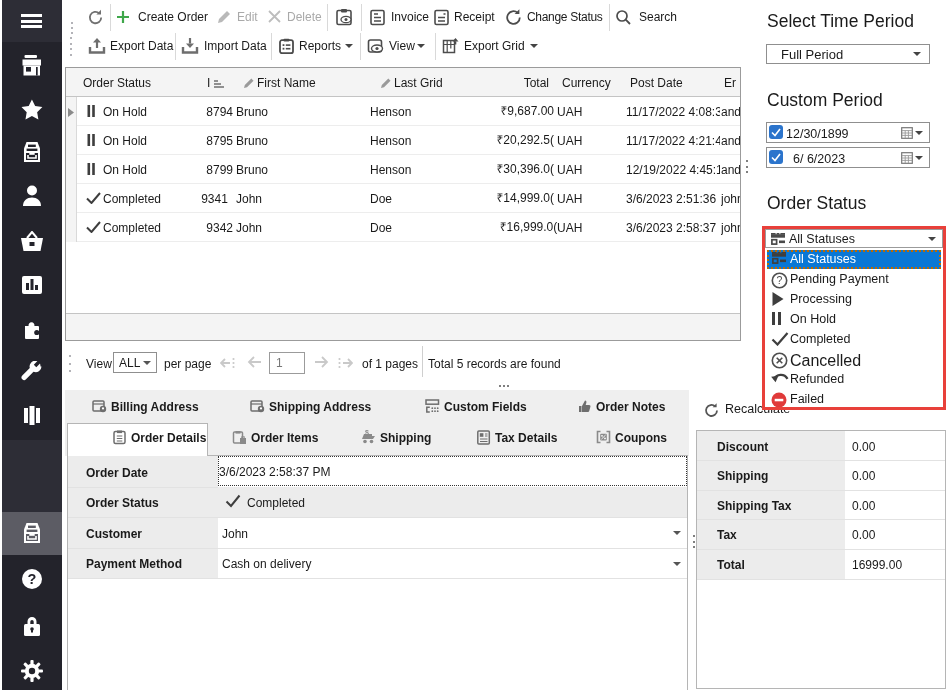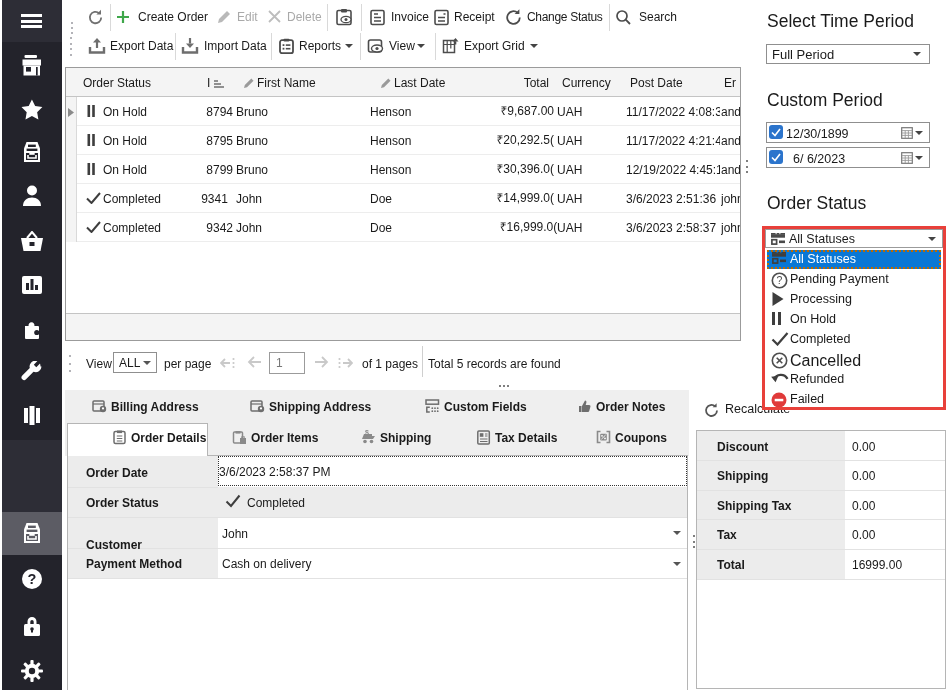--- a/index.html
+++ b/index.html
@@ -216,21 +216,21 @@
   <svg class="abs" style="left:148px;top:11px" width="11" height="9" viewBox="0 0 11 9">
       <path d="M0 8h10M0 5h7M0 2h4" stroke="#6f6f6f" stroke-width="1.3"></path>
     </svg>
   <svg class="abs" style="left:177px;top:9px" width="12" height="12" viewBox="0 0 12 12">
       <path d="M1 11l.8-3 6.5-6.5 2.2 2.2L4 10.2z" fill="#9a9a9a"></path>
     </svg>
   <div class="abs" style="left:191px;top:8px">First Name</div>
   <svg class="abs" style="left:314px;top:9px" width="12" height="12" viewBox="0 0 12 12">
       <path d="M1 11l.8-3 6.5-6.5 2.2 2.2L4 10.2z" fill="#9a9a9a"></path>
     </svg>
-  <div class="abs" style="left:328px;top:8px">Last Date</div>
+  <div class="abs" style="left:328px;top:8px">Last Grid</div>
   <div class="abs" style="left:433px;top:8px;width:50px;text-align:right">Total</div>
   <div class="abs" style="left:496px;top:8px">Currency</div>
   <div class="abs" style="left:564px;top:8px">Post Date</div>
   <div class="abs" style="left:658px;top:8px">Er</div>
 
   <div id="rows">
       <div class="abs" style="left:11px;top:57px;width:663px;height:1px;background:#ededed"></div>
       <div class="abs" style="left:20px;top:37px"><svg width="10" height="12" viewBox="0 0 10 12">
           <path d="M1.5 0h2.6v12H1.5zM6.2 0h2.6v12H6.2z" fill="#3e3e3e"></path>
         </svg></div>
@@ -411,21 +411,21 @@
   </div>
 
 <div class="abs" style="left:67px;top:455px;width:621px;height:302px;border:1px solid #b5b5b5;background:#fff">
   <div class="abs" style="left:0;top:0;width:150px;height:122px;background:#ececec"></div>
   <div class="abs" style="left:0;top:30.5px;width:619px;height:1px;background:#e2e2e2"></div>
   <div class="abs" style="left:0;top:61px;width:619px;height:1px;background:#e2e2e2"></div>
   <div class="abs" style="left:0;top:91.5px;width:619px;height:1px;background:#e2e2e2"></div>
   <div class="abs" style="left:0;top:122px;width:619px;height:1px;background:#e2e2e2"></div>
   <div class="abs b" style="left:18px;top:10px">Order Date</div>
   <div class="abs b" style="left:18px;top:40px">Order Status</div>
-  <div class="abs b" style="left:18px;top:82px">Customer</div>
+  <div class="abs b" style="left:18px;top:71px">Customer</div>
   <div class="abs b" style="left:18px;top:101px">Payment Method</div>
 
   <div class="abs" style="left:150px;top:0px;width:469px;height:30px;border:1px solid #333;border-style:dotted;background:#fff"></div>
   <div class="abs" style="left:151px;top:9px">3/6/2023 2:58:37 PM</div>
 
   <div class="abs" style="left:150px;top:31px;width:469px;height:30px;background:#ececec"></div>
   <svg class="abs" style="left:157px;top:38px" width="16" height="14" viewBox="0 0 16 14">
       <path d="M1.5 7.5L6 12 14.5 1.5" fill="none" stroke="#3e3e3e" stroke-width="2"></path>
     </svg>
   <div class="abs" style="left:179px;top:40px">Completed</div>
@@ -466,21 +466,21 @@
   <div class="abs b" style="left:20px;top:127px">Total</div>
   <div class="abs" style="left:155px;top:9px">0.00</div>
   <div class="abs" style="left:155px;top:38px">0.00</div>
   <div class="abs" style="left:155px;top:68px">0.00</div>
   <div class="abs" style="left:155px;top:97px">0.00</div>
   <div class="abs" style="left:155px;top:127px">16999.00</div>
 </div>
 
 <div class="abs" style="left:767px;top:11px;font-size:17.5px">Select Time Period</div>
 <div class="abs" style="left:766px;top:44px;width:164px;height:20px;border:1px solid #8f8f8f;background:#fff">
-  <div class="abs" style="left:5px;top:2px;font-size:13px">Full Period</div>
+  <div class="abs" style="left:14px;top:2px;font-size:13px">Full Period</div>
   <span class="caret" style="position:absolute;right:8px;top:7px;border-top-color:#444"></span>
 </div>
 <div class="abs" style="left:767px;top:90px;font-size:17.5px">Custom Period</div>
 <div class="abs" style="left:766px;top:122px;width:164px;height:21px;border:1px solid #8f8f8f;background:#fff">
   <div class="abs" style="left:2px;top:2px;width:14px;height:14px;background:#2b74cc;border-radius:3px"></div>
   <svg class="abs" style="left:4px;top:5px" width="10" height="9" viewBox="0 0 10 9">
       <path d="M1 4.5l3 3L9 1" fill="none" stroke="#fff" stroke-width="1.6"></path>
     </svg>
   <div class="abs" style="left:19px;top:3.5px;font-size:12.5px">12/30/1899</div>
   <svg class="abs" style="left:134px;top:4px" width="12" height="12" viewBox="0 0 12 12">

